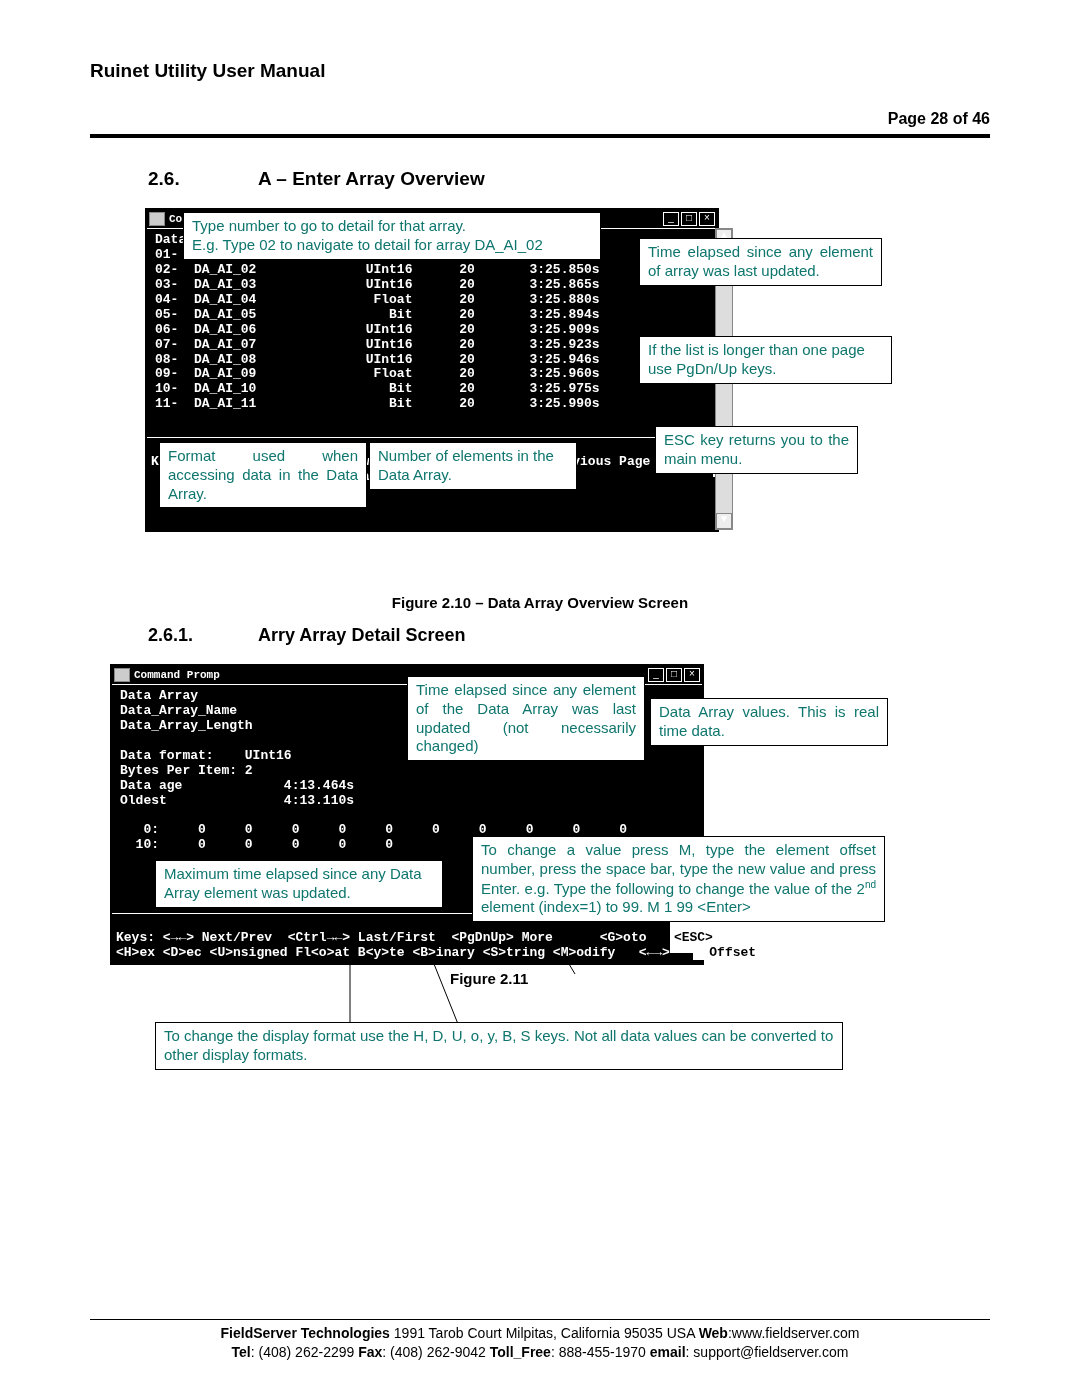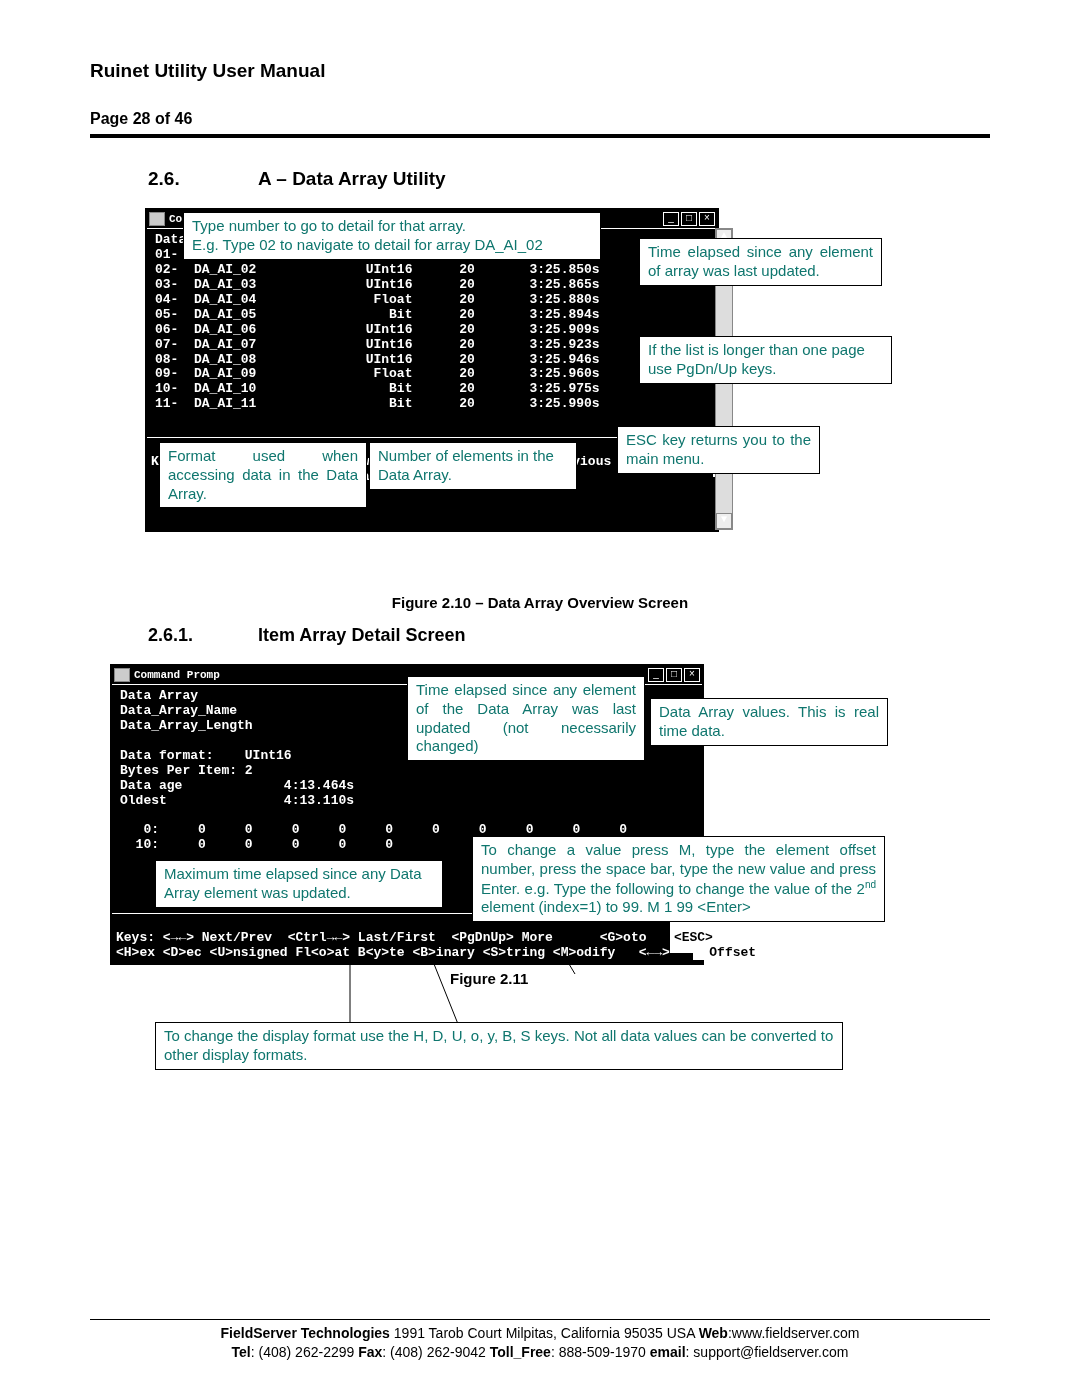--- a/index.html
+++ b/index.html
@@ -16,21 +16,21 @@
     padding: 60px 90px 40px 90px;
     box-sizing: border-box;
     position: relative;
   }
   .doc-title {
     font-weight: bold;
     font-size: 19px;
     margin-bottom: 28px;
   }
   .page-num {
-    text-align: left;
+    text-align: right;
     font-weight: bold;
     font-size: 16px;
     margin-bottom: 6px;
   }
   .hr {
     border-top: 4px solid #000;
     margin-bottom: 30px;
   }
   .sec-head {
     display: flex;
@@ -180,21 +180,21 @@
 <body>
 
 <div class="page">
 
   <div class="doc-title">Ruinet Utility User Manual</div>
   <div class="page-num">Page 28 of 46</div>
   <div class="hr"></div>
 
   <div class="sec-head">
     <span class="num">2.6.</span>
-    <span>A – Data Array Utility</span>
+    <span>A – Enter Array Overview</span>
   </div>
 
   <div class="fig-area" style="height:380px;">
     <svg class="lines" width="770" height="380">
       <line x1="65" y1="48" x2="20" y2="82" stroke="#000" stroke-width="1"></line>
       <line x1="240" y1="48" x2="200" y2="190" stroke="#000" stroke-width="1"></line>
       <line x1="494" y1="78" x2="430" y2="98" stroke="#000" stroke-width="1"></line>
       <line x1="494" y1="156" x2="445" y2="300" stroke="#000" stroke-width="1"></line>
       <line x1="500" y1="234" x2="490" y2="300" stroke="#000" stroke-width="1"></line>
       <line x1="118" y1="234" x2="225" y2="200" stroke="#000" stroke-width="1"></line>
@@ -232,32 +232,32 @@
       </div>
     </div>
 
     <div class="callout" style="left: 38px; top: 4px; width: 400px; white-space: pre-line;">Type number to go to detail for that array.
 E.g. Type 02 to navigate to detail for array DA_AI_02</div>
 
     <div class="callout" style="left:494px; top:30px; width:225px; text-align:justify;">Time elapsed since any element of array was last updated.</div>
 
     <div class="callout" style="left:494px; top:128px; width:235px;">If the list is longer than one page use PgDn/Up keys.</div>
 
-    <div class="callout" style="left:472px; top:218px; width:185px; text-align:justify;">ESC key returns you to the main menu.</div>
+    <div class="callout" style="left:510px; top:218px; width:185px; text-align:justify;">ESC key returns you to the main menu.</div>
 
     <div class="callout" style="left:14px; top:234px; width:190px; text-align:justify;">Format used when accessing data in the Data Array.</div>
 
     <div class="callout" style="left:224px; top:234px; width:190px;">Number of elements in the Data Array.</div>
   </div>
 
   <div class="fig-cap">Figure 2.10 – Data Array Overview Screen</div>
 
   <div class="sub-head">
     <span class="num">2.6.1.</span>
-    <span>Item Array Detail Screen</span>
+    <span>Arry Array Detail Screen</span>
   </div>
 
   <div class="fig-area" style="height:475px; margin-left:20px; width:880px;">
     <svg class="lines" width="880" height="475">
       <line x1="297" y1="80" x2="250" y2="132" stroke="#000" stroke-width="1"></line>
       <line x1="540" y1="60" x2="460" y2="162" stroke="#000" stroke-width="1"></line>
       <line x1="540" y1="60" x2="480" y2="162" stroke="#000" stroke-width="1"></line>
       <line x1="196" y1="196" x2="250" y2="140" stroke="#000" stroke-width="1"></line>
       <line x1="420" y1="202" x2="370" y2="255" stroke="#000" stroke-width="1"></line>
       <line x1="465" y1="310" x2="435" y2="260" stroke="#000" stroke-width="1"></line>
@@ -301,15 +301,15 @@
 
     <div class="fig-cap-inline" style="left:340px; top:306px;">Figure 2.11</div>
 
 
     <div class="callout" style="left:45px; top:358px; width:670px;">To change the display format use the H, D, U, o, y, B, S keys. Not all data values can be converted to other display formats.</div>
   </div>
 
   <div class="footer-hr"></div>
   <div class="footer">
     <b>FieldServer Technologies</b><span> 1991 Tarob Court Milpitas, California 95035 USA  </span><b>Web</b><span>:www.fieldserver.com</span><br>
-    <b>Tel</b><span>: (408) 262-2299  </span><b>Fax</b><span>: (408) 262-9042  </span><b>Toll_Free</b><span>: 888-509-1970  </span><b>email</b><span>: support@fieldserver.com</span>
+    <b>Tel</b><span>: (408) 262-2299  </span><b>Fax</b><span>: (408) 262-9042  </span><b>Toll_Free</b><span>: 888-455-1970  </span><b>email</b><span>: support@fieldserver.com</span>
   </div>
 </div>
 
 </body></html>

